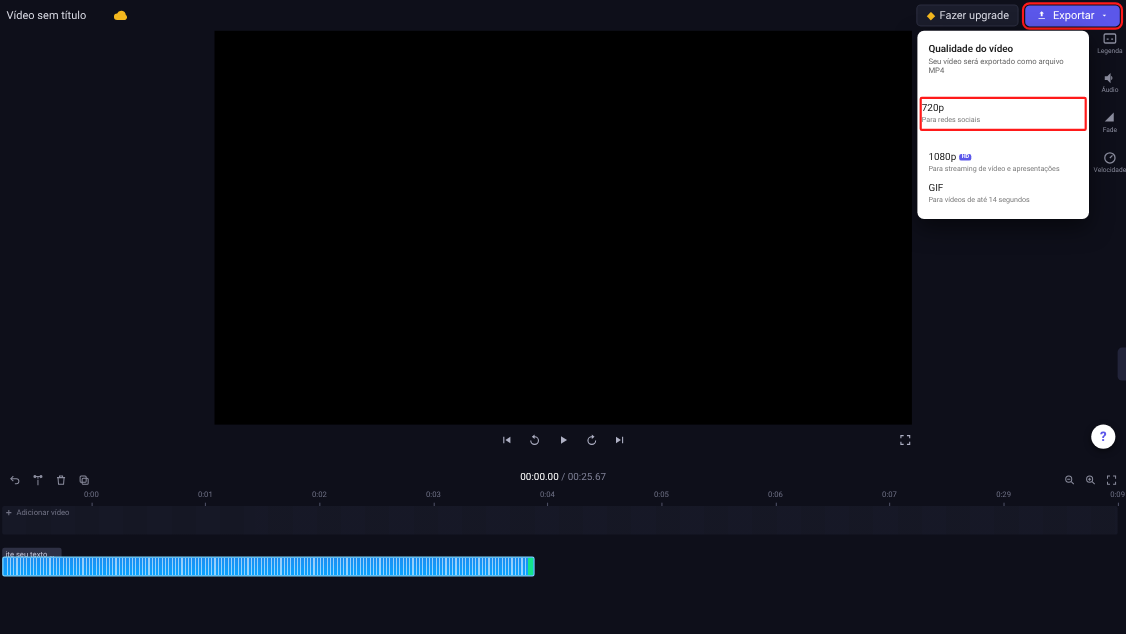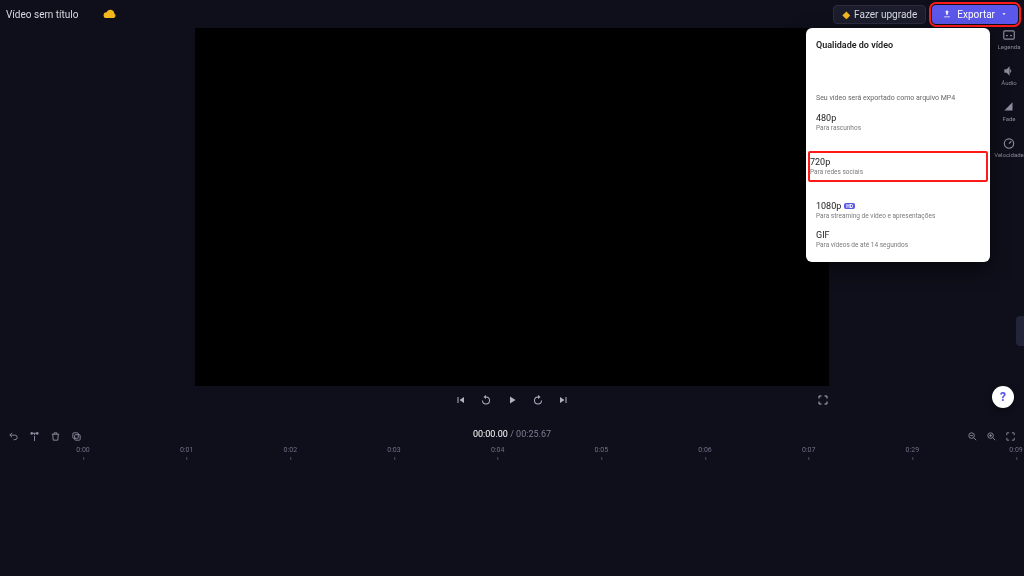--- a/index.html
+++ b/index.html
@@ -14,23 +14,23 @@
   .btn-upgrade { background:#1b1d2c; border:1px solid #2b2d3f; border-radius:4px; padding:3px 8px; color:#d8d9e3; display:flex; align-items:center; gap:4px; font-size:10px; cursor:pointer;}
   .btn-export { background:#5b57ea; border:none; border-radius:4px; padding:4px 10px; color:#fff; display:flex; align-items:center; gap:5px; font-size:10px; cursor:pointer; outline:2px solid #ff1a1a; outline-offset:1px;}
   
   
   .rightstrip { position:absolute; top:0; right:0; width:30px; height:420px; display:flex; flex-direction:column; align-items:center; padding-top:28px; gap:14px; }
   .rightstrip-item { display:flex; flex-direction:column; align-items:center; gap:1px; cursor:pointer; color:#8b8d9e; }
   .rightstrip-item svg { width:14px;height:14px; }
   .rightstrip-item span { font-size:6px; }
   
   
-  .export-dropdown { position:absolute; top:28px; right:34px; width:184px; background:#fff; color:#1a1a1a; border-radius:6px; padding:8px 0; box-shadow:0 8px 20px rgba(0,0,0,.5); z-index:50; }
+  .export-dropdown { position:absolute; top:28px; right:34px; width:156px; background:#fff; color:#1a1a1a; border-radius:6px; padding:8px 0; box-shadow:0 8px 20px rgba(0,0,0,.5); z-index:50; }
   .export-dropdown h4{ font-size:9px; font-weight:600; padding:4px 10px 2px; color:#222;}
-  .export-dropdown .sub{ font-size:7px; color:#666; padding:0 10px 6px;margin-top:42px; }
+  .export-dropdown .sub{ font-size:7px; color:#666; padding:0 10px 6px; }
   .export-option{ padding:5px 10px; cursor:pointer; }
   .export-option .opt-title{ font-size:9px; color:#222; display:flex; align-items:center; gap:3px;}
   .export-option .opt-sub{ font-size:6.5px; color:#7a7a7a; margin-top:1px;}
   .export-option.highlighted{ border:2px solid #ff1a1a; border-radius:2px; padding:4px 0; margin:14px 2px;}
   .hd-badge{ font-size:5px; background:#5b57ea; color:#fff; padding:0 2px; border-radius:2px; font-weight:700;}
   
   
   .stage { position:absolute; top:28px; left:34px; right:34px; bottom:156px; display:flex; flex-direction:column; align-items:center; }
   .preview { width:634px; height:358px; background:#000; }
   .player-controls{ display:flex; align-items:center; justify-content:center; gap:14px; padding:8px 0 2px; color:#aeb0c4; position:relative; width:634px;}
@@ -131,24 +131,20 @@
         <path d="M12 13l4-4"></path>
       </svg>
     <span>Velocidade</span>
   </div>
 </div>
 
 <div class="export-dropdown">
   <h4>Qualidade do vídeo</h4>
   <div class="sub">Seu vídeo será exportado como arquivo MP4</div>
   <div id="export-options">
-      <div class="export-option">
-        <div class="opt-title">480p</div>
-        <div class="opt-sub">Para rascunhos</div>
-      </div>
       <div class="export-option highlighted">
         <div class="opt-title">720p</div>
         <div class="opt-sub">Para redes sociais</div>
       </div>
       <div class="export-option">
         <div class="opt-title">1080p<span class="hd-badge">HD</span></div>
         <div class="opt-sub">Para streaming de vídeo e apresentações</div>
       </div>
       <div class="export-option">
         <div class="opt-title">GIF</div>
@@ -229,13 +225,32 @@
       <div class="tick" style="left: 22.2222%;">0:02</div>
       <div class="tick" style="left: 33.3333%;">0:03</div>
       <div class="tick" style="left: 44.4444%;">0:04</div>
       <div class="tick" style="left: 55.5556%;">0:05</div>
       <div class="tick" style="left: 66.6667%;">0:06</div>
       <div class="tick" style="left: 77.7778%;">0:07</div>
       <div class="tick" style="left: 88.8889%;">0:29</div>
       <div class="tick" style="left: 100%;">0:09</div>
     </div>
 
+  <div class="tracks">
+    <div class="track silhouette">
+      <div class="label">
+        <svg viewBox="0 0 24 24" fill="none" stroke="currentColor" stroke-width="3">
+            <path d="M12 5v14M5 12h14"></path>
+          </svg>
+        <span>Adicionar vídeo</span>
+      </div>
+    </div>
+    <div class="track" style="height:14px;">
+      <div class="text-clip">ite seu texto p...</div>
+    </div>
+    <div class="track" style="height:18px;">
+      <div class="audio-clip">
+        <div class="wave"></div>
+        <div class="handle"></div>
+      </div>
+    </div>
+  </div>
 </div>
 
 </body></html>

